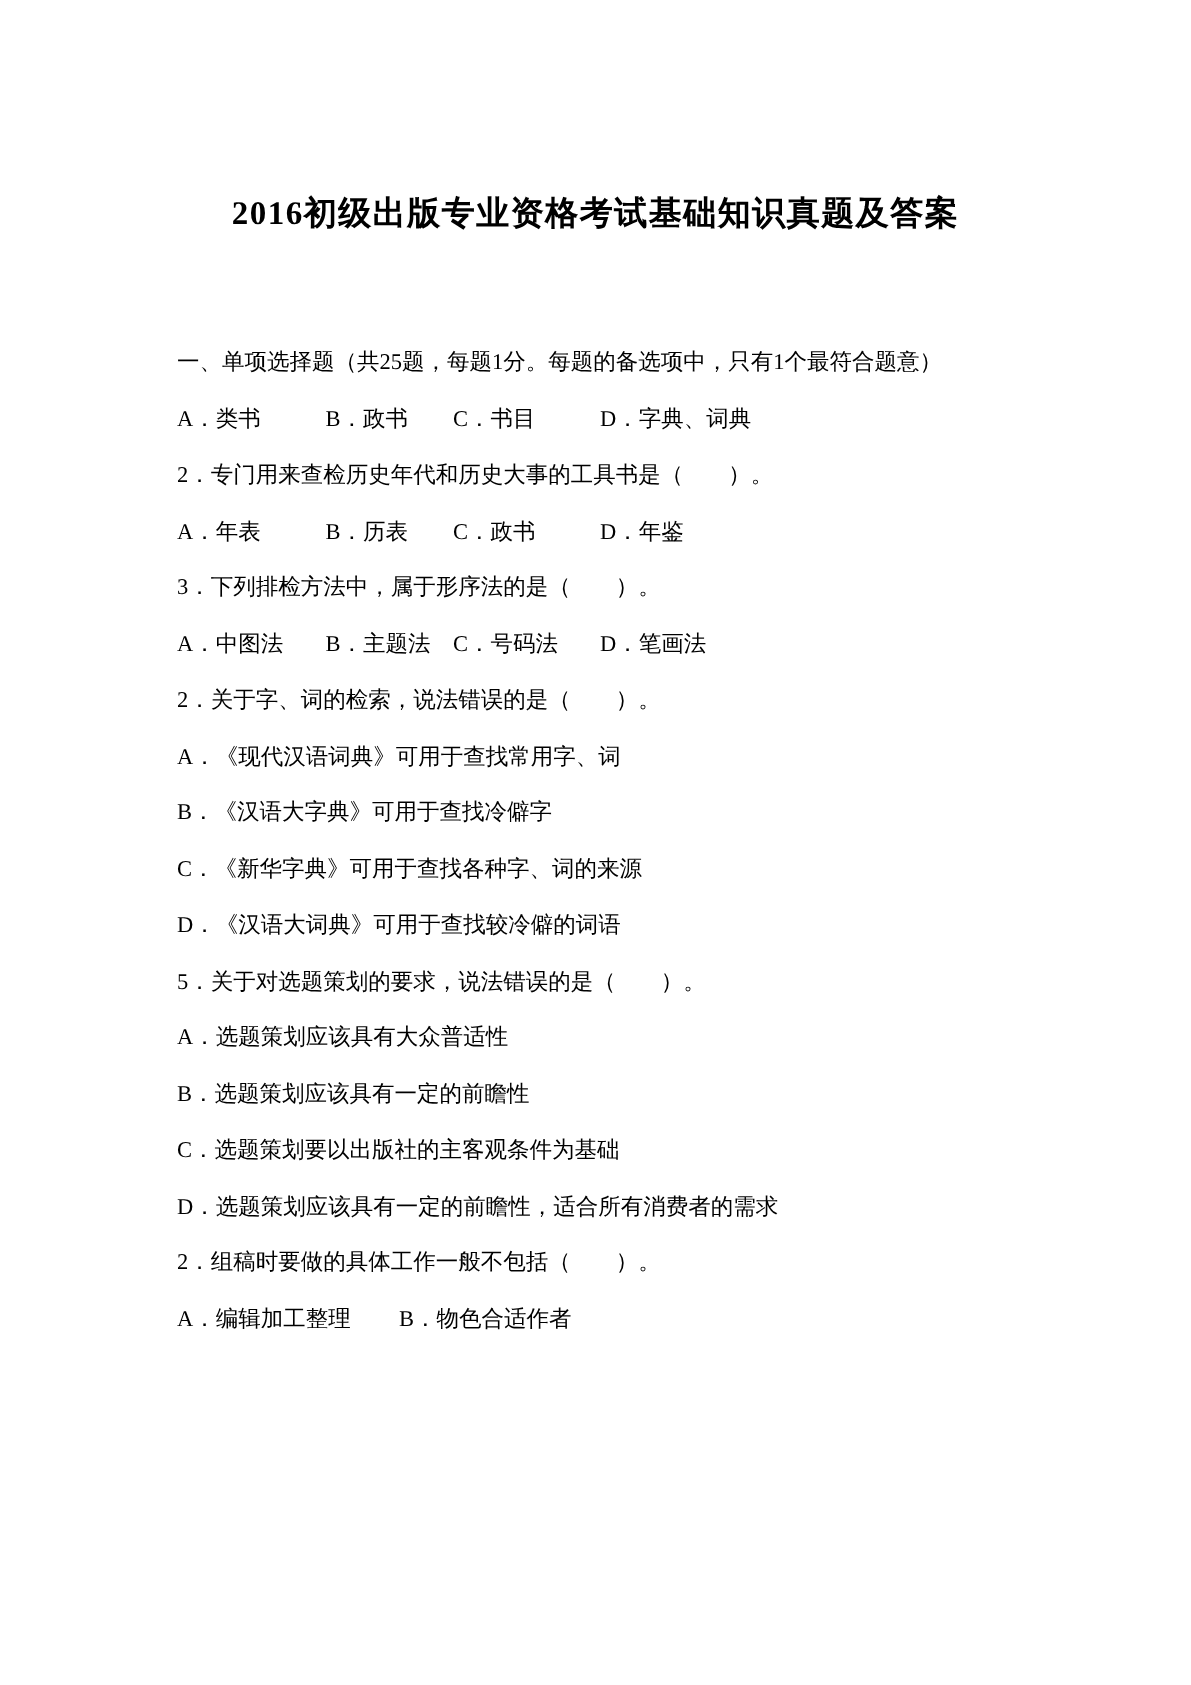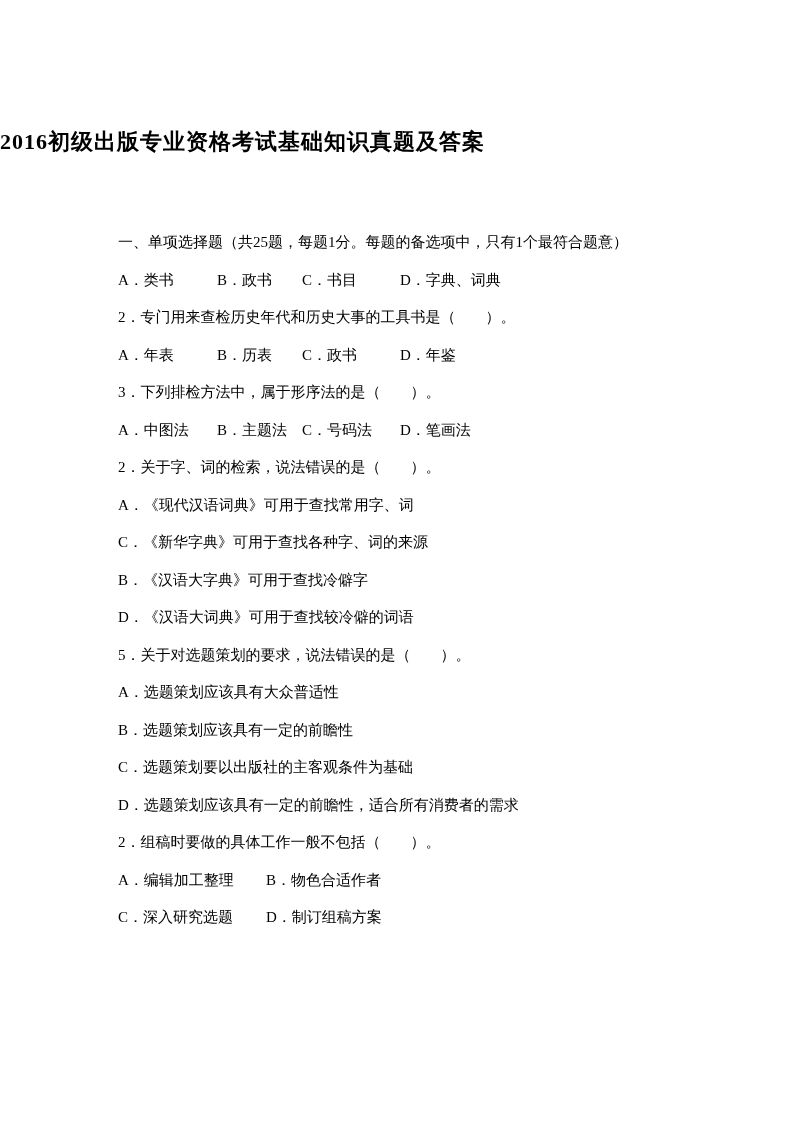--- a/index.html
+++ b/index.html
@@ -15,20 +15,21 @@
     color: #000000;
     font-family: "Liberation Serif", serif;
     overflow: hidden;
   }
   .title {
     position: absolute;
     top: 122px;
     left: 0;
     width: 100%;
     margin: 0;
+    text-align: center;
     font-size: 22px;
     font-weight: bold;
     line-height: 40px;
     letter-spacing: 1px;
     white-space: nowrap;
   }
   .body-block {
     position: absolute;
     top: 224px;
     left: 118px;
@@ -59,26 +60,25 @@
     <p class="line">一、单项选择题（共25题，每题1分。每题的备选项中，只有1个最符合题意）</p>
 
     <div id="questions">
         <p class="line opts opts-4"><span class="opt">A．类书</span><span class="opt">B．政书</span><span class="opt">C．书目</span><span class="opt">D．字典、词典</span></p>
         <p class="line">2．专门用来查检历史年代和历史大事的工具书是（　　）。</p>
         <p class="line opts opts-4"><span class="opt">A．年表</span><span class="opt">B．历表</span><span class="opt">C．政书</span><span class="opt">D．年鉴</span></p>
         <p class="line">3．下列排检方法中，属于形序法的是（　　）。</p>
         <p class="line opts opts-4"><span class="opt">A．中图法</span><span class="opt">B．主题法</span><span class="opt">C．号码法</span><span class="opt">D．笔画法</span></p>
         <p class="line">2．关于字、词的检索，说法错误的是（　　）。</p>
         <p class="line opts opts-1"><span class="opt">A．《现代汉语词典》可用于查找常用字、词</span></p>
+        <p class="line opts opts-1"><span class="opt">B．《汉语大字典》可用于查找冷僻字</span></p>
         <p class="line opts opts-1"><span class="opt">C．《新华字典》可用于查找各种字、词的来源</span></p>
-        <p class="line opts opts-1"><span class="opt">B．《汉语大字典》可用于查找冷僻字</span></p>
         <p class="line opts opts-1"><span class="opt">D．《汉语大词典》可用于查找较冷僻的词语</span></p>
         <p class="line">5．关于对选题策划的要求，说法错误的是（　　）。</p>
         <p class="line opts opts-1"><span class="opt">A．选题策划应该具有大众普适性</span></p>
         <p class="line opts opts-1"><span class="opt">B．选题策划应该具有一定的前瞻性</span></p>
         <p class="line opts opts-1"><span class="opt">C．选题策划要以出版社的主客观条件为基础</span></p>
         <p class="line opts opts-1"><span class="opt">D．选题策划应该具有一定的前瞻性，适合所有消费者的需求</span></p>
         <p class="line">2．组稿时要做的具体工作一般不包括（　　）。</p>
         <p class="line opts opts-2"><span class="opt">A．编辑加工整理</span><span class="opt">B．物色合适作者</span></p>
-        <p class="line opts opts-2"><span class="opt">C．深入研究选题</span><span class="opt">D．制订组稿方案</span></p>
       </div>
   </div>
 </div>
 
 </body></html>

